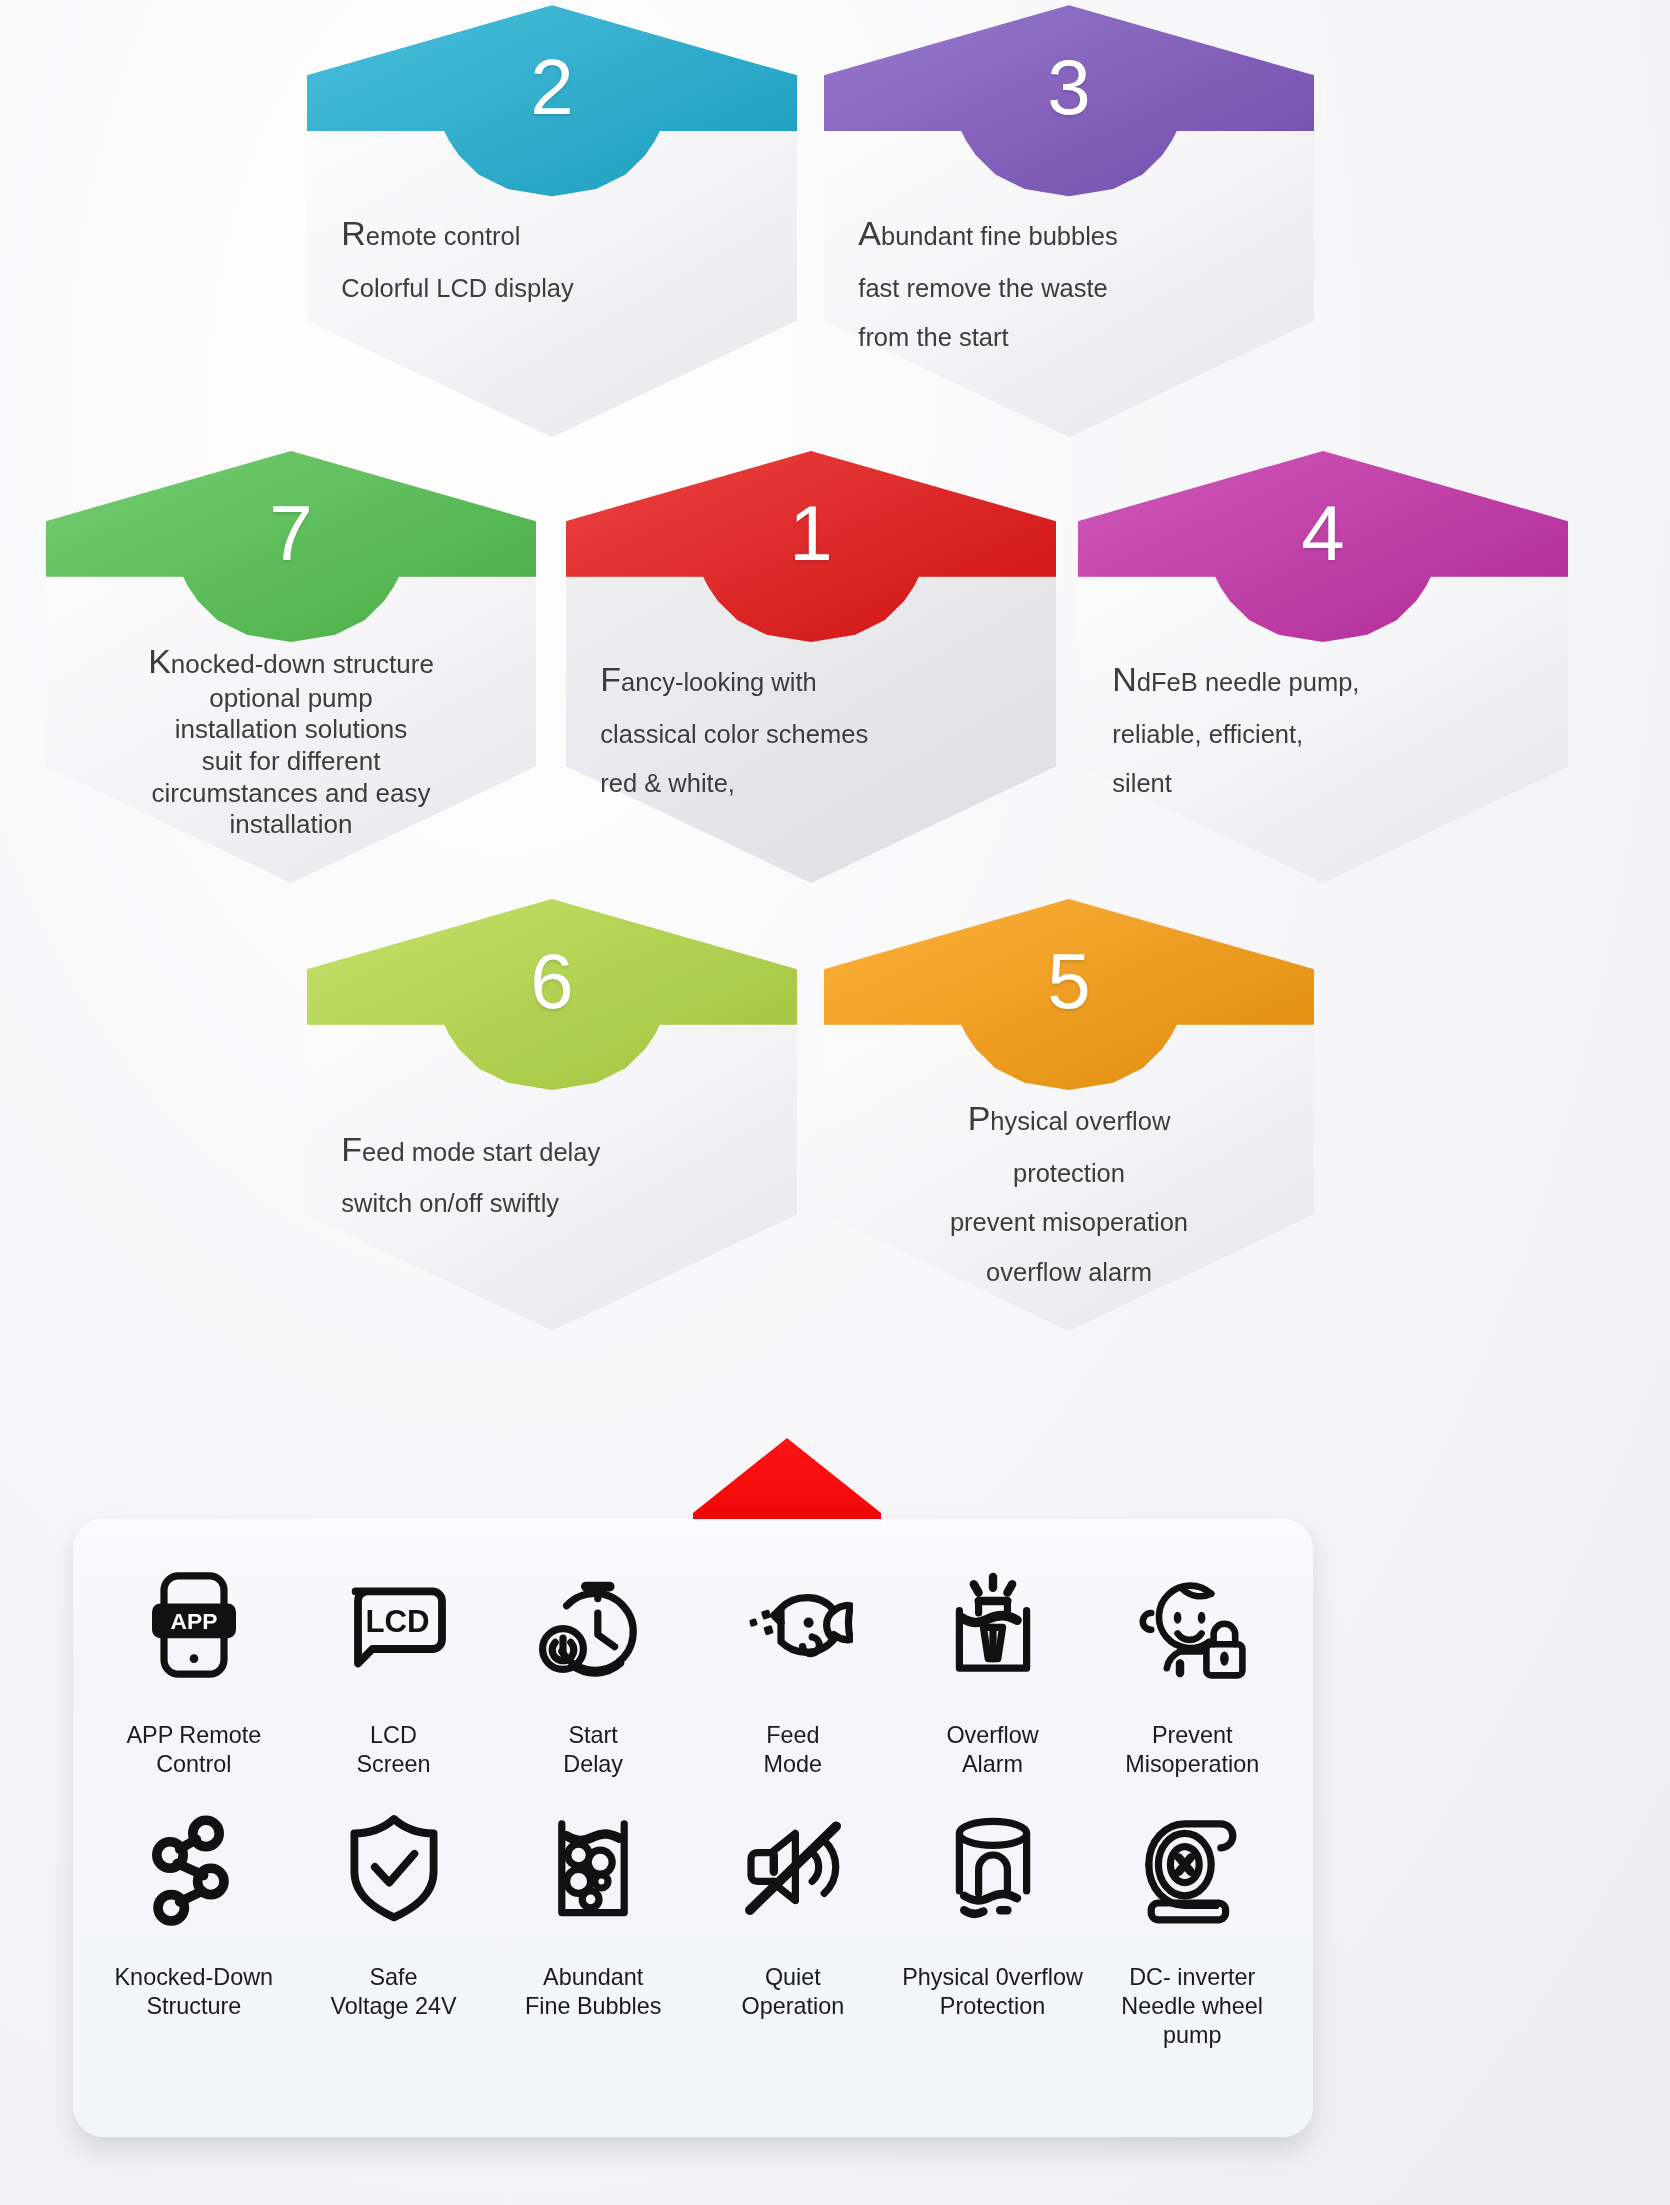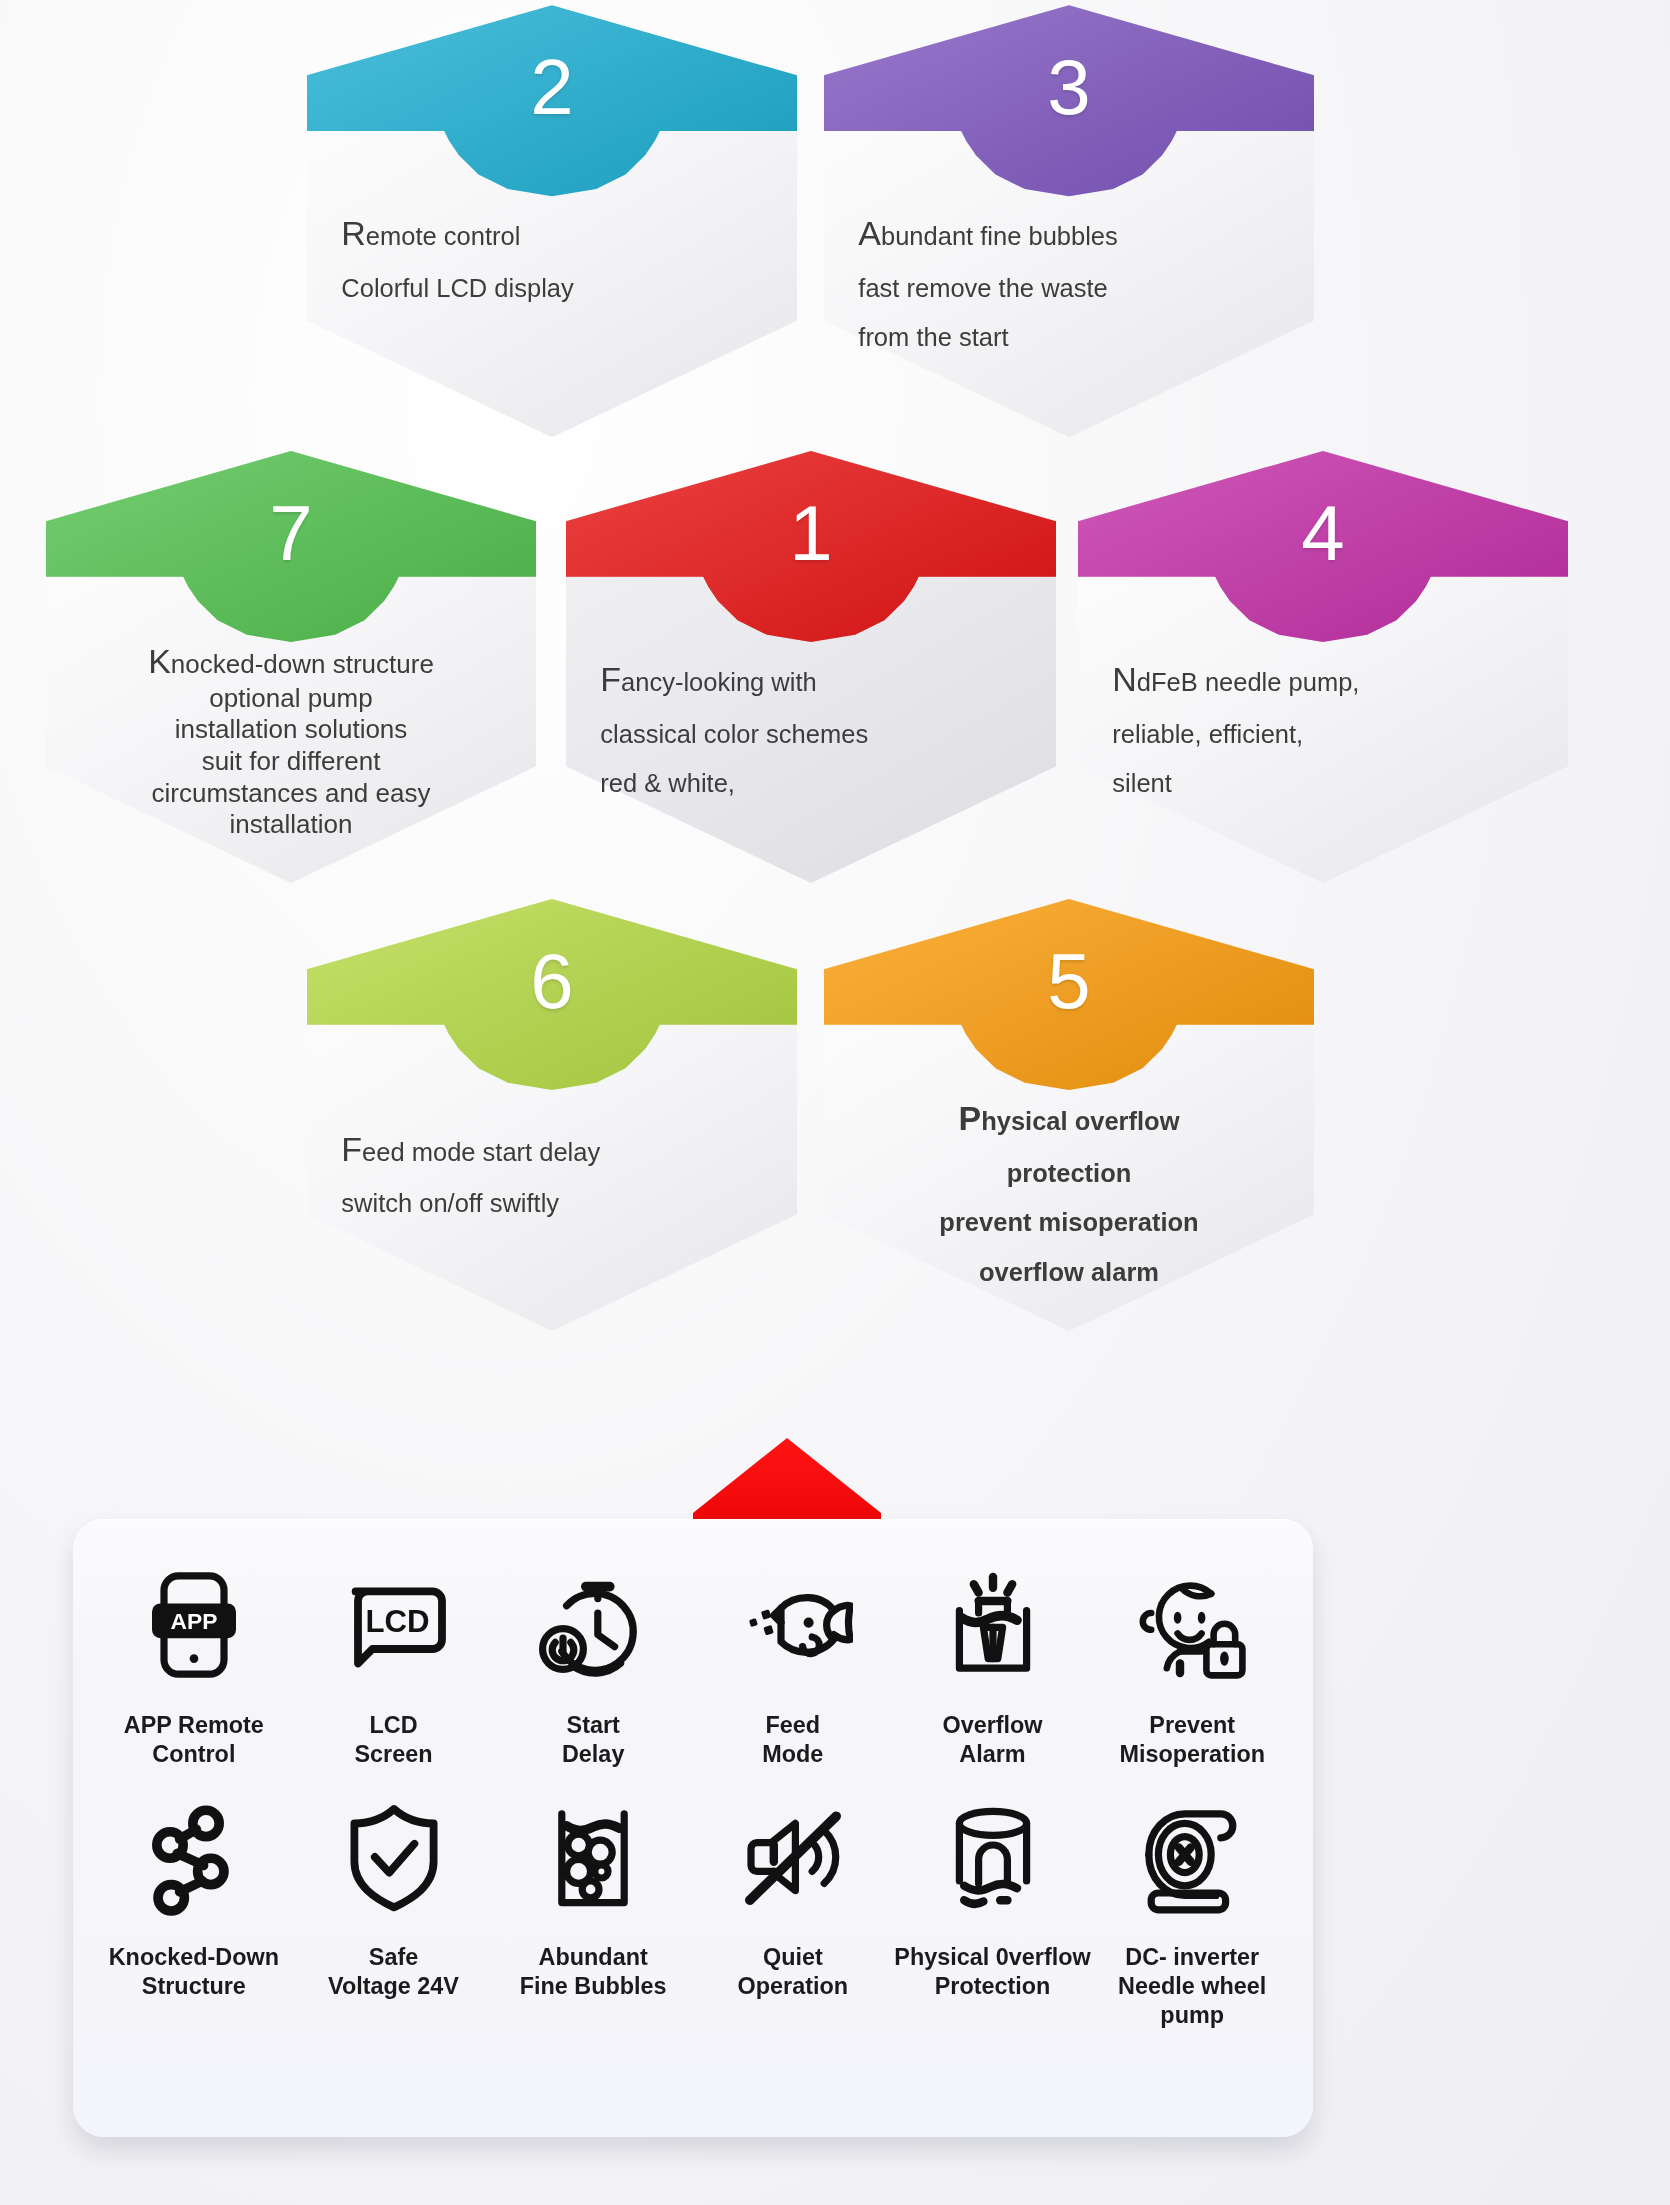--- a/index.html
+++ b/index.html
@@ -108,26 +108,26 @@
     flex:1 1 0;
     display:flex;flex-direction:column;align-items:center;justify-content:flex-start;
     padding-top:9.4px;
   }
   .icon-art{
     width:125px;height:135px;
     display:flex;align-items:center;justify-content:center;
   }
   .icon-art svg{width:120px;height:120px;display:block;}
   .icon-label{
-    margin-top:19px;
+    margin-top:29px;
     text-align:center;
     color:#1b1b1b;
     font-size:23.4px;
     line-height:1.22;
-    font-weight:700;
+    font-weight:400;
     white-space:pre-line;
   }
   .icon-row.row2 .icon-cell{padding-top:21px;}
 </style>
 </head>
 <body>
 
 <div id="hex-cluster">
 
   <div class="hex" id="hex2">
@@ -194,21 +194,21 @@
     <div class="txt" style="top:52%;">
       <p><span class="cap1">F</span><span>eed mode  start delay</span></p>
       <p>switch on/off swiftly</p>
     </div>
   </div>
 
   <div class="hex" id="hex5">
     <div class="body"></div>
     <div class="cap"></div>
     <div class="num">5</div>
-    <div class="txt" style="top:45%;font-weight:bold;">
+    <div class="txt" style="top:45%;">
       <p style="text-align:center"><span class="cap1">P</span><span>hysical overflow</span></p>
       <p style="text-align:center">protection</p>
       <p style="text-align:center">prevent misoperation</p>
       <p style="text-align:center">overflow alarm</p>
     </div>
   </div>
 
   <div id="red-arrow"></div>
 </div>
 

